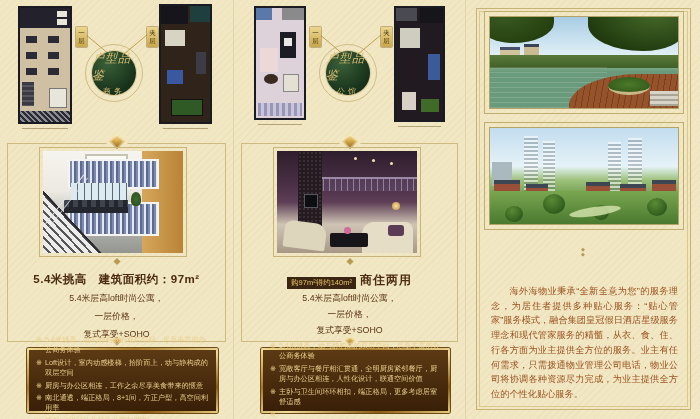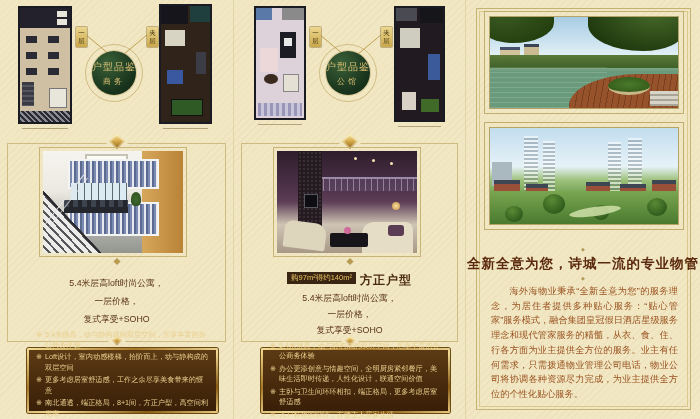--- a/index.html
+++ b/index.html
@@ -22,21 +22,21 @@
   .fp1M{left:20px;top:6px;width:52px;height:114px;background:#ddd2da;}
   .fp2M{left:160px;top:6px;width:51px;height:116px;background:#211a21;}
   .tag{position:absolute;top:27px;width:9px;font-size:6.5px;line-height:1.25;word-break:break-all;text-align:center;
     color:#3a2a08;background:linear-gradient(#ecd68e,#c9a84c);padding:2px 1px;border-radius:1px;box-shadow:0 0 0 1px rgba(120,90,30,.4);}
   .tag1{left:76px;} .tag2{left:147px;}
   .badge{position:absolute;left:92px;top:51px;width:44px;height:44px;border-radius:50%;
     background:radial-gradient(circle at 35% 28%,#3a6038,#16301a 72%);
     display:flex;flex-direction:column;align-items:center;justify-content:center;color:#d9bd72;
     box-shadow:0 0 0 1px rgba(180,150,70,.35);}
   .badge::before{content:"";position:absolute;inset:-7px;border:1px solid rgba(170,140,60,.45);border-radius:50%;}
-  .badge .b1{font-size:10px;letter-spacing:1px;}
+  .badge .b1{font-size:12px;letter-spacing:1px;font-style:italic;}
   .badge .b2{font-size:8px;margin-top:2px;letter-spacing:3px;}
 
   
   .section-frame{position:absolute;left:7px;right:7px;top:143px;bottom:77px;border:1px solid #cdbb82;}
   .gem-wrap{position:absolute;left:50%;transform:translateX(-50%);background:#f1e7c3;padding:0 5px;line-height:0;}
   .gem-top{top:136px;} .gem-bottom{top:337px;}
   .gem{display:inline-block;width:11px;height:11px;transform:rotate(45deg);
     background:linear-gradient(135deg,#f8eab0 0%,#d8ae4e 45%,#8a5c16 100%);box-shadow:inset 0 0 0 1.5px rgba(255,250,220,.45);}
   .gem.small{width:7px;height:7px;}
   .mini-orn{position:absolute;top:259px;left:50%;transform:translateX(-50%) rotate(45deg);width:5px;height:5px;background:#b89a50;}
@@ -76,21 +76,21 @@
   .lp-cushion{right:9%;bottom:17%;width:12%;height:10%;background:#5a3c54;border-radius:3px;}
   .lp-table{left:38%;bottom:6%;width:27%;height:14%;background:#17141a;border-radius:2px;}
   .lp-flower{left:48%;bottom:19%;width:7px;height:7px;background:#d06a9a;border-radius:50%;}
 
   
   .specs{position:absolute;left:0;right:0;text-align:center;}
   .specsL{top:272px;} .specsM{top:268px;}
   .spec-h{font-size:11.5px;font-weight:bold;color:#4a2a10;letter-spacing:.5px;}
   .spec-line{font-size:8.8px;color:#5a3416;margin-top:6px;}
   .specsM .spec-line{margin-top:4px;}
-  .promo-row{margin-top:4px;display:flex;justify-content:center;align-items:flex-start;gap:4px;}
+  .promo-row{margin-top:4px;display:flex;justify-content:center;align-items:flex-end;gap:4px;}
   .promo-badge{background:#3a2412;color:#e8c264;font-size:7.5px;padding:1px 4px;}
   .promo-text{font-size:12px;font-weight:bold;color:#4a2a10;letter-spacing:1px;}
 
   
   .features{position:absolute;left:27px;right:15px;top:348px;bottom:6px;box-sizing:border-box;
     border:2px solid transparent;border-radius:2px;
     background:linear-gradient(180deg,#5c3a14,#381f07) padding-box,
       linear-gradient(160deg,#f4e096 0%,#a87828 30%,#f0dc9a 55%,#8a5c14 80%,#e8cc80 100%) border-box;
     box-shadow:0 0 0 1px #6b4a14;padding:5px 7px;display:flex;flex-direction:column;justify-content:center;gap:2px;}
   .feat{display:flex;gap:3px;color:#eacf8e;font-size:7.2px;line-height:1.45;text-align:left;}
@@ -202,37 +202,38 @@
         <i class="op-win"></i>
         <i class="op-desks"></i>
         <i class="op-plant"></i>
         <i class="op-stringer"></i>
         <i class="op-steps"></i>
         <i class="op-rail"></i>
       </div>
     </div>
 
     <div class="specs specsL">
+      <div class="spec-h">5.4米挑高　建筑面积约：97m²</div>
       <div class="spec-line">5.4米层高loft时尚公寓，</div>
       <div class="spec-line">一层价格，</div>
       <div class="spec-line">复式享受+SOHO</div>
     </div>
 
     <div class="features">
       <div class="feat">
           <span class="fmark">※</span>
           <span>5.4米挑高，动与静构成的双层空间，尽享丰富的办公商务体验</span>
         </div>
       <div class="feat">
           <span class="fmark">※</span>
           <span>Loft设计，室内动感楼梯，拾阶而上，动与静构成的双层空间</span>
         </div>
       <div class="feat">
           <span class="fmark">※</span>
-          <span>更多考虑居室舒适感，工作之余尽享美食带来的惬意</span>
+          <span>厨房与办公区相连，工作之余尽享美食带来的惬意</span>
         </div>
       <div class="feat">
           <span class="fmark">※</span>
           <span>南北通透，端正格局，8+1间，方正户型，高空间利用率</span>
         </div>
       <div class="feat">
           <span class="fmark">※</span>
           <span>独创loft设计让生活办公更加惬意</span>
         </div>
     </div>
@@ -286,43 +287,42 @@
         <i class="lp-sofaR"></i>
         <i class="lp-cushion"></i>
         <i class="lp-table"></i>
         <i class="lp-flower"></i>
       </div>
     </div>
 
     <div class="specs specsM">
       <div class="promo-row">
         <span class="promo-badge">购97m²得约140m²</span>
-        <span class="promo-text">方正户型</span>
+        <span class="promo-text">商住两用</span>
       </div>
       <div class="spec-line">5.4米层高loft时尚公寓，</div>
       <div class="spec-line">一层价格，</div>
       <div class="spec-line">复式享受+SOHO</div>
     </div>
 
     <div class="features">
       <div class="feat">
           <span class="fmark">※</span>
           <span>5.4米挑高，动与静构成的双层空间，尽享丰富的办公商务体验</span>
         </div>
       <div class="feat">
           <span class="fmark">※</span>
-          <span>办公更添创意与情趣空间，全明厨房紧邻餐厅，美味生活即时传递，人性化设计，联通空间价值</span>
+          <span>宽敞客厅与餐厅相汇贯通，全明厨房紧邻餐厅，厨房与办公区相连，人性化设计，联通空间价值</span>
         </div>
       <div class="feat">
           <span class="fmark">※</span>
           <span>主卧与卫生间环环相扣，端正格局，更多考虑居室舒适感</span>
         </div>
       <div class="feat">
           <span class="fmark">※</span>
-          <span>入户鞋柜的设计，方便主人居家生活</span>
         </div>
     </div>
   </div>
 
   <div class="panel p-right">
     <div class="rp-frame"></div>
 
     <div class="rphoto-frame rpf1">
       <div class="rphoto lake">
         <i class="lk-canL"></i>
@@ -353,21 +353,20 @@
         <i class="ct-tree ct-r1"></i>
         <i class="ct-tree ct-r2"></i>
         <i class="ct-tree ct-r3"></i>
         <i class="ct-tree ct-r4"></i>
         <i class="ct-path"></i>
       </div>
     </div>
 
     <div class="rtitle-area">
       <span class="rorn">◆</span>
-      <div class="rtitle">全新全意为您，诗城一流的专业物管</div>
       <span class="rorn">◆</span>
     </div>
 
     <div class="rbody">
       <p>海外海物业秉承“全新全意为您”的服务理念，为居住者提供多种贴心服务：“贴心管家”服务模式，融合集团皇冠假日酒店星级服务理念和现代管家服务的精髓，从衣、食、住、行各方面为业主提供全方位的服务。业主有任何需求，只需拨通物业管理公司电话，物业公司将协调各种资源尽力完成，为业主提供全方位的个性化贴心服务。</p>
     </div>
   </div>
 
 </div>
 

